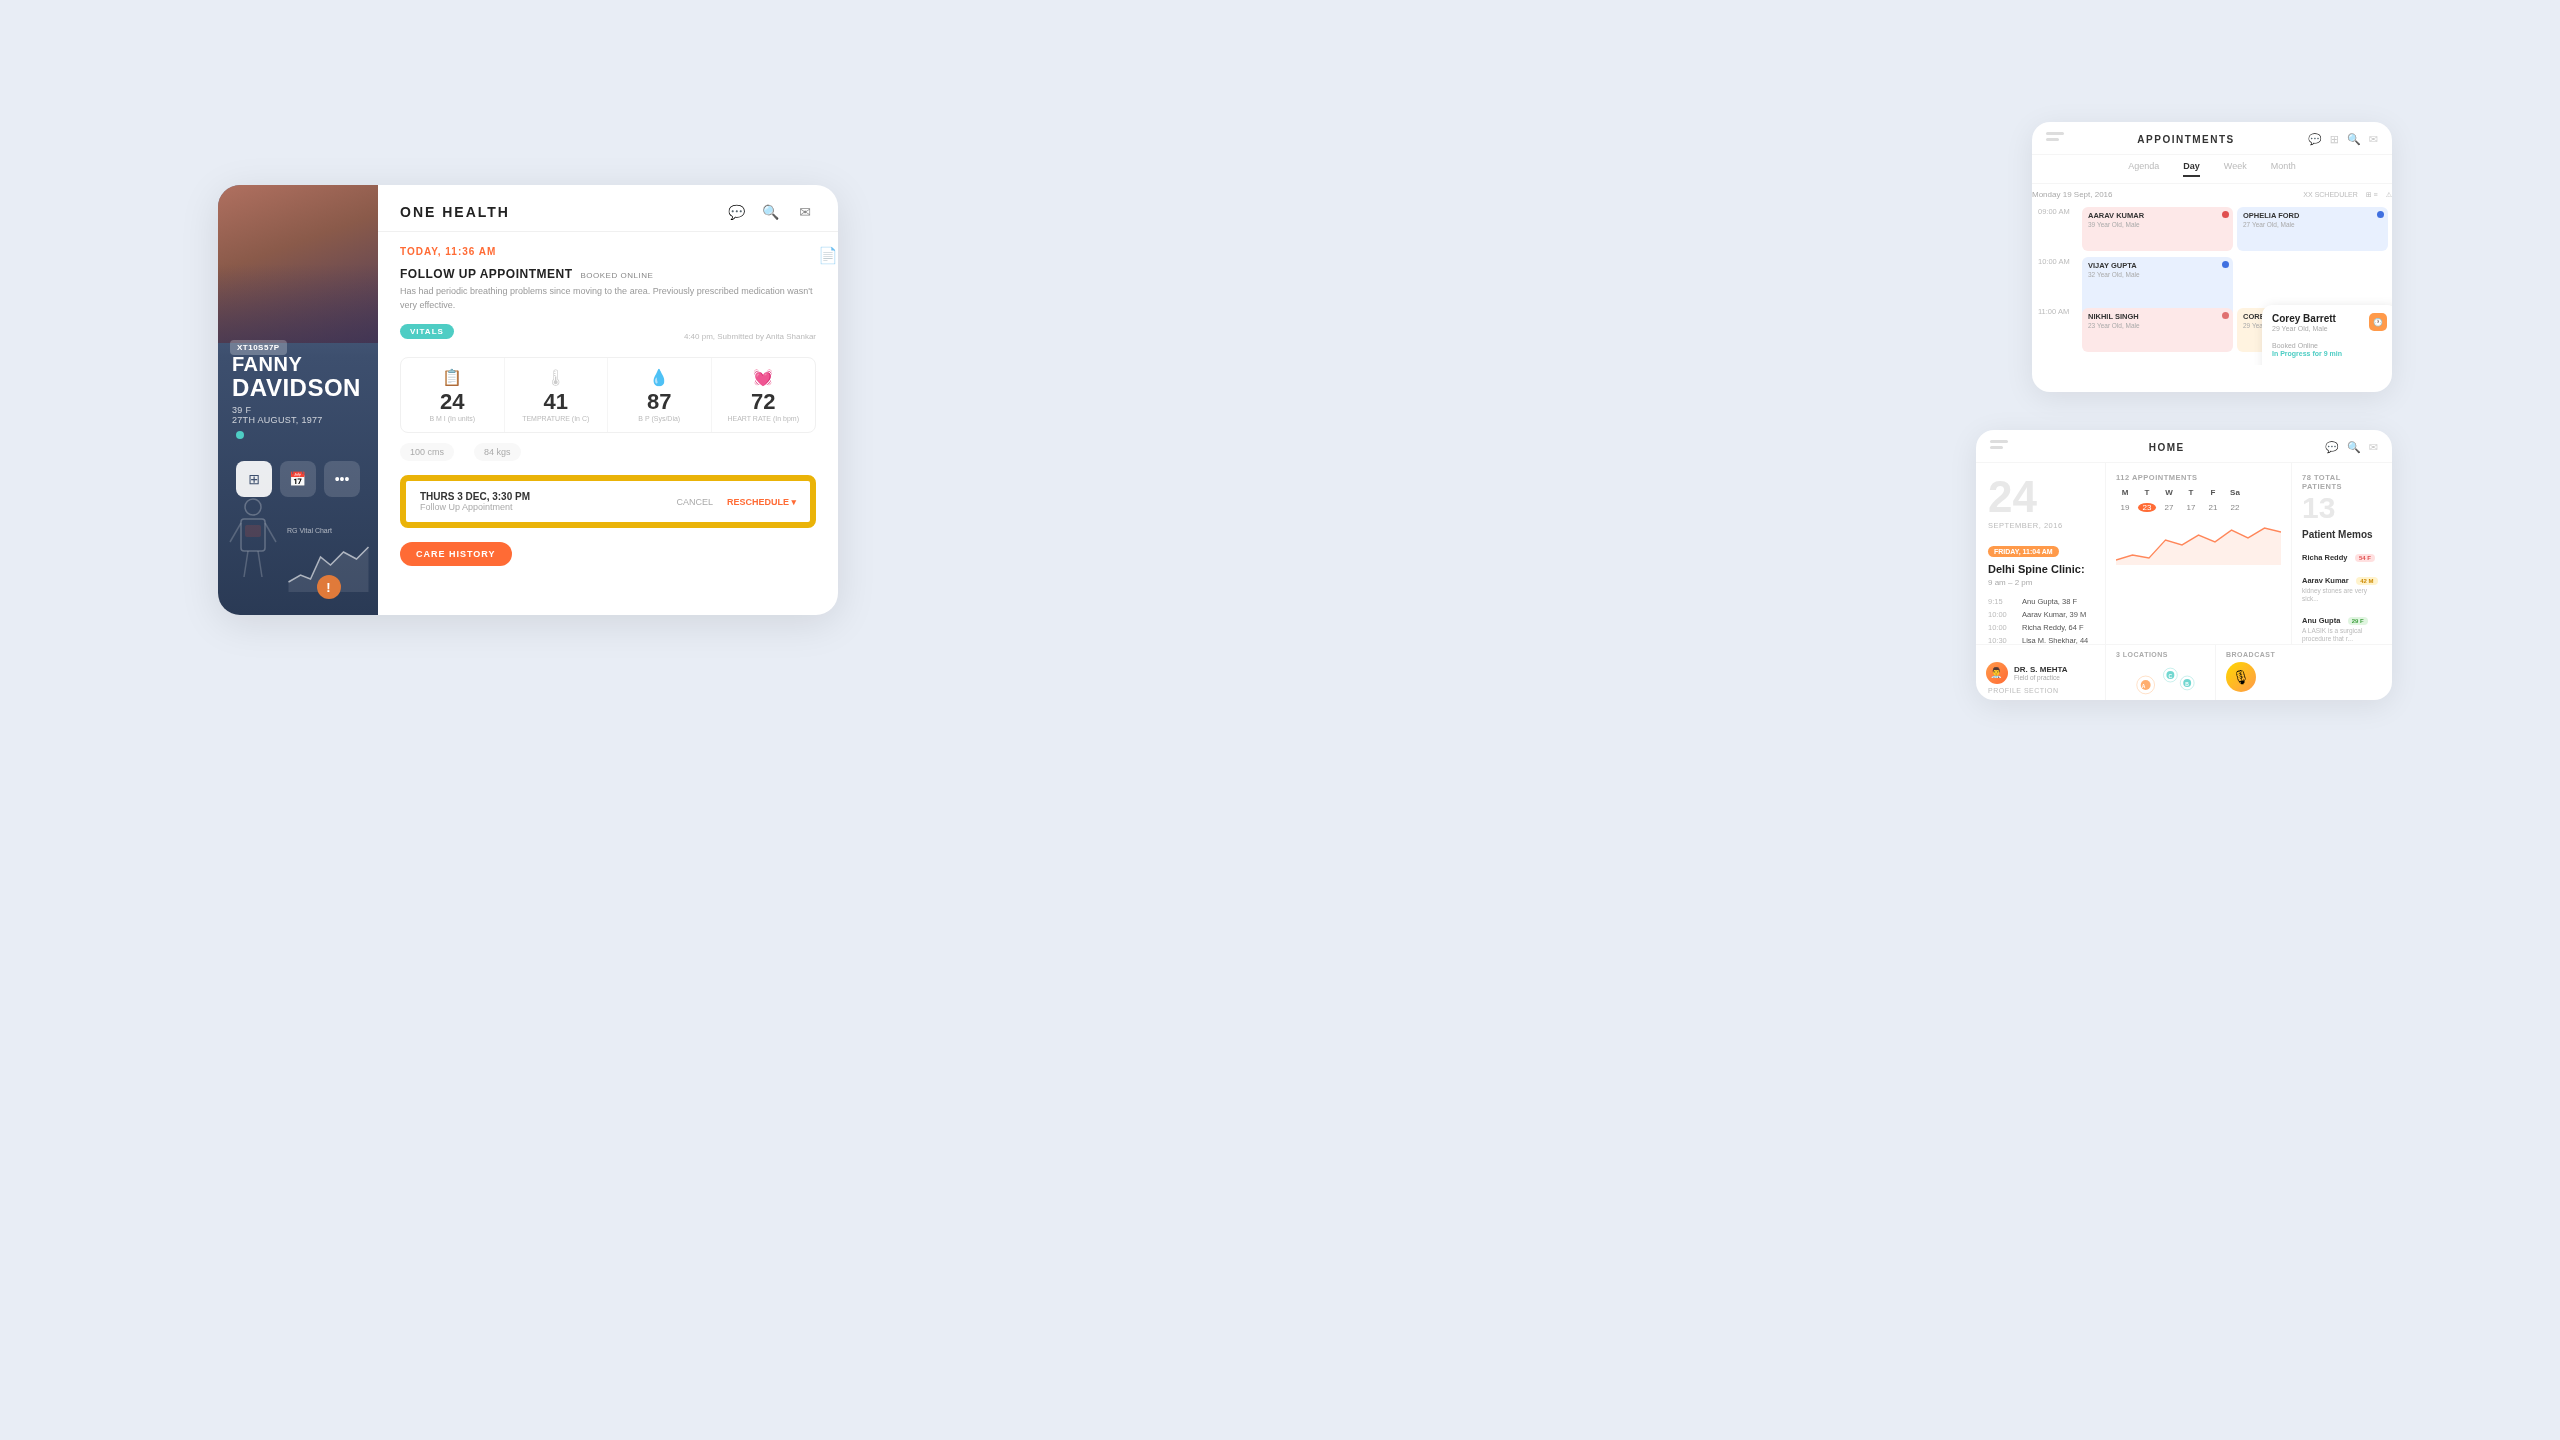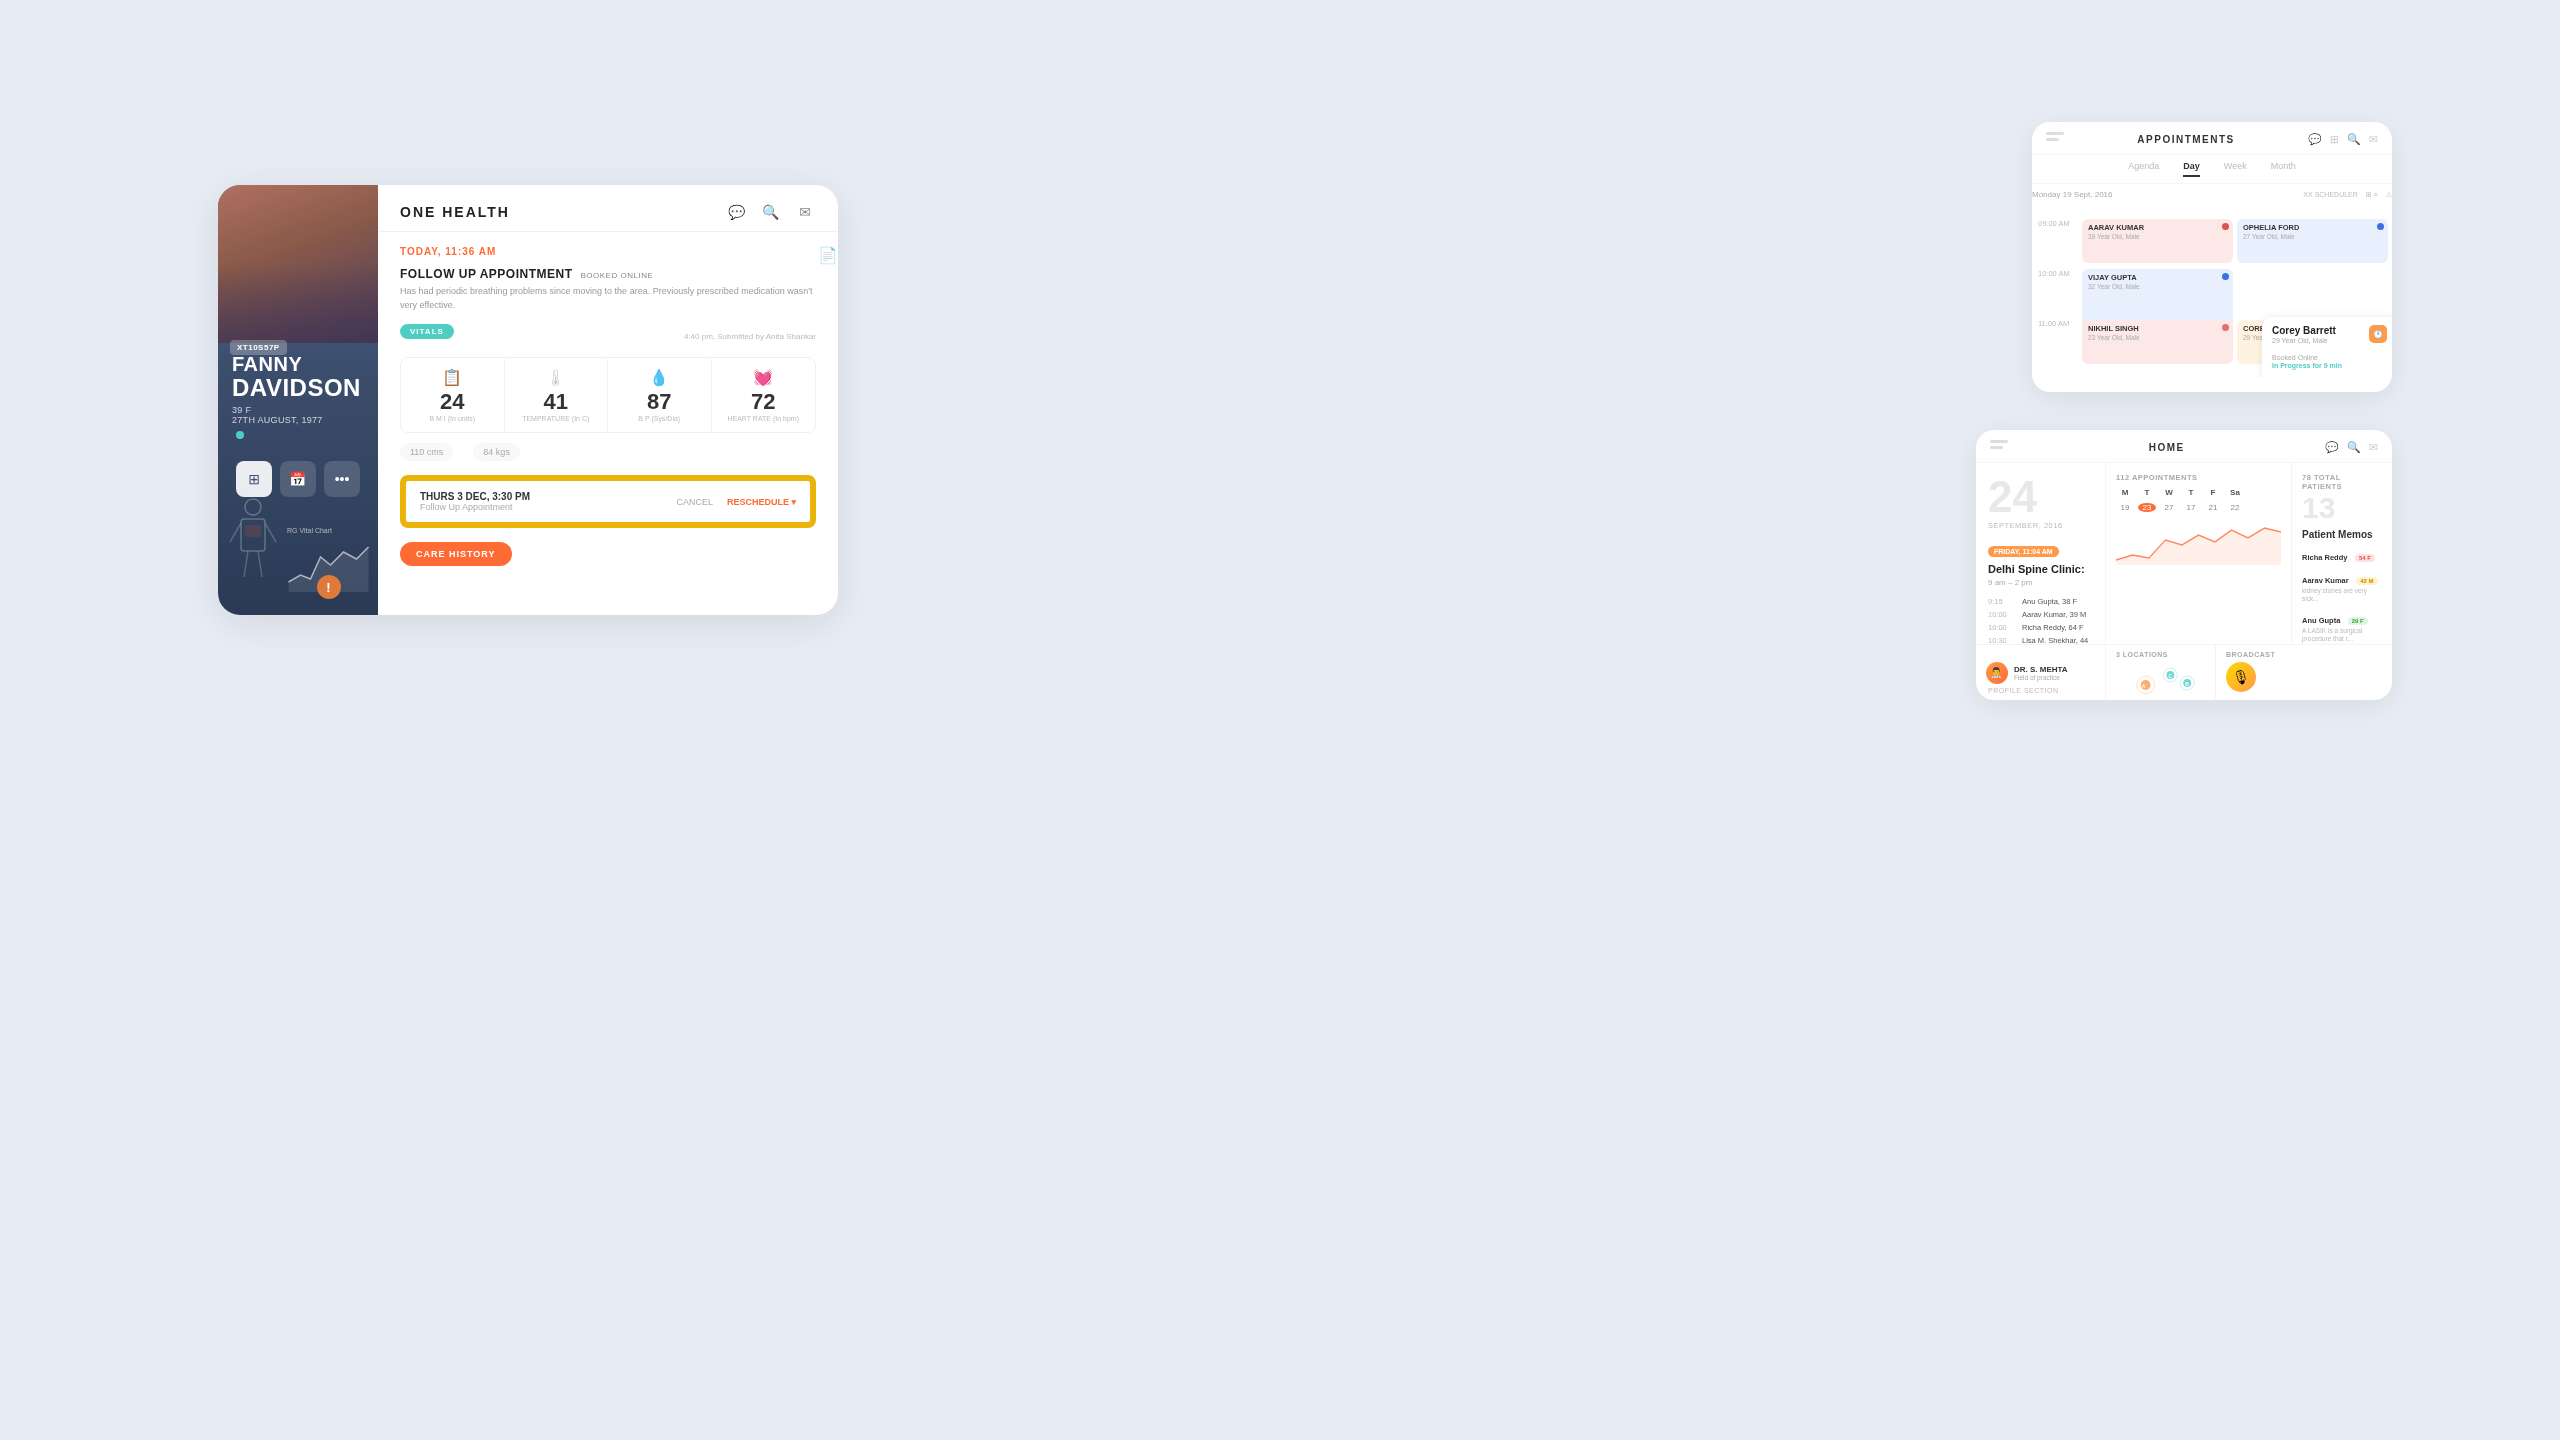--- a/index.html
+++ b/index.html
@@ -427,21 +427,20 @@
     .appt-date-controls {
       display: flex;
       gap: 8px;
       font-size: 7px;
       color: #bbb;
     }
     .appt-scroll {
       display: flex;
       height: 160px;
       overflow: hidden;
-      margin-top: 12px;
     }
     .time-col {
       width: 50px;
       min-width: 50px;
       padding: 0 6px;
       display: flex;
       flex-direction: column;
       gap: 0;
     }
     .time-slot {
@@ -885,21 +884,21 @@
           <div class="vital-unit">B P (Sys/Dia)</div>
         </div>
         <div class="vital-cell">
           <div class="vital-icon">💓</div>
           <div class="vital-number">72</div>
           <div class="vital-unit">HEART RATE (In bpm)</div>
         </div>
       </div>
 
       <div class="vitals-extra">
-        <div class="vital-extra-item">110 cms</div>
+        <div class="vital-extra-item">100 cms</div>
         <div class="vital-extra-item">84 kgs</div>
       </div>
 
       <div class="next-appt">
         <div class="next-appt-info">
           <div class="next-appt-date">THURS 3 DEC, 3:30 PM</div>
           <div class="next-appt-type">Follow Up Appointment</div>
         </div>
         <div class="next-appt-actions">
           <span class="cancel-btn">CANCEL</span>

